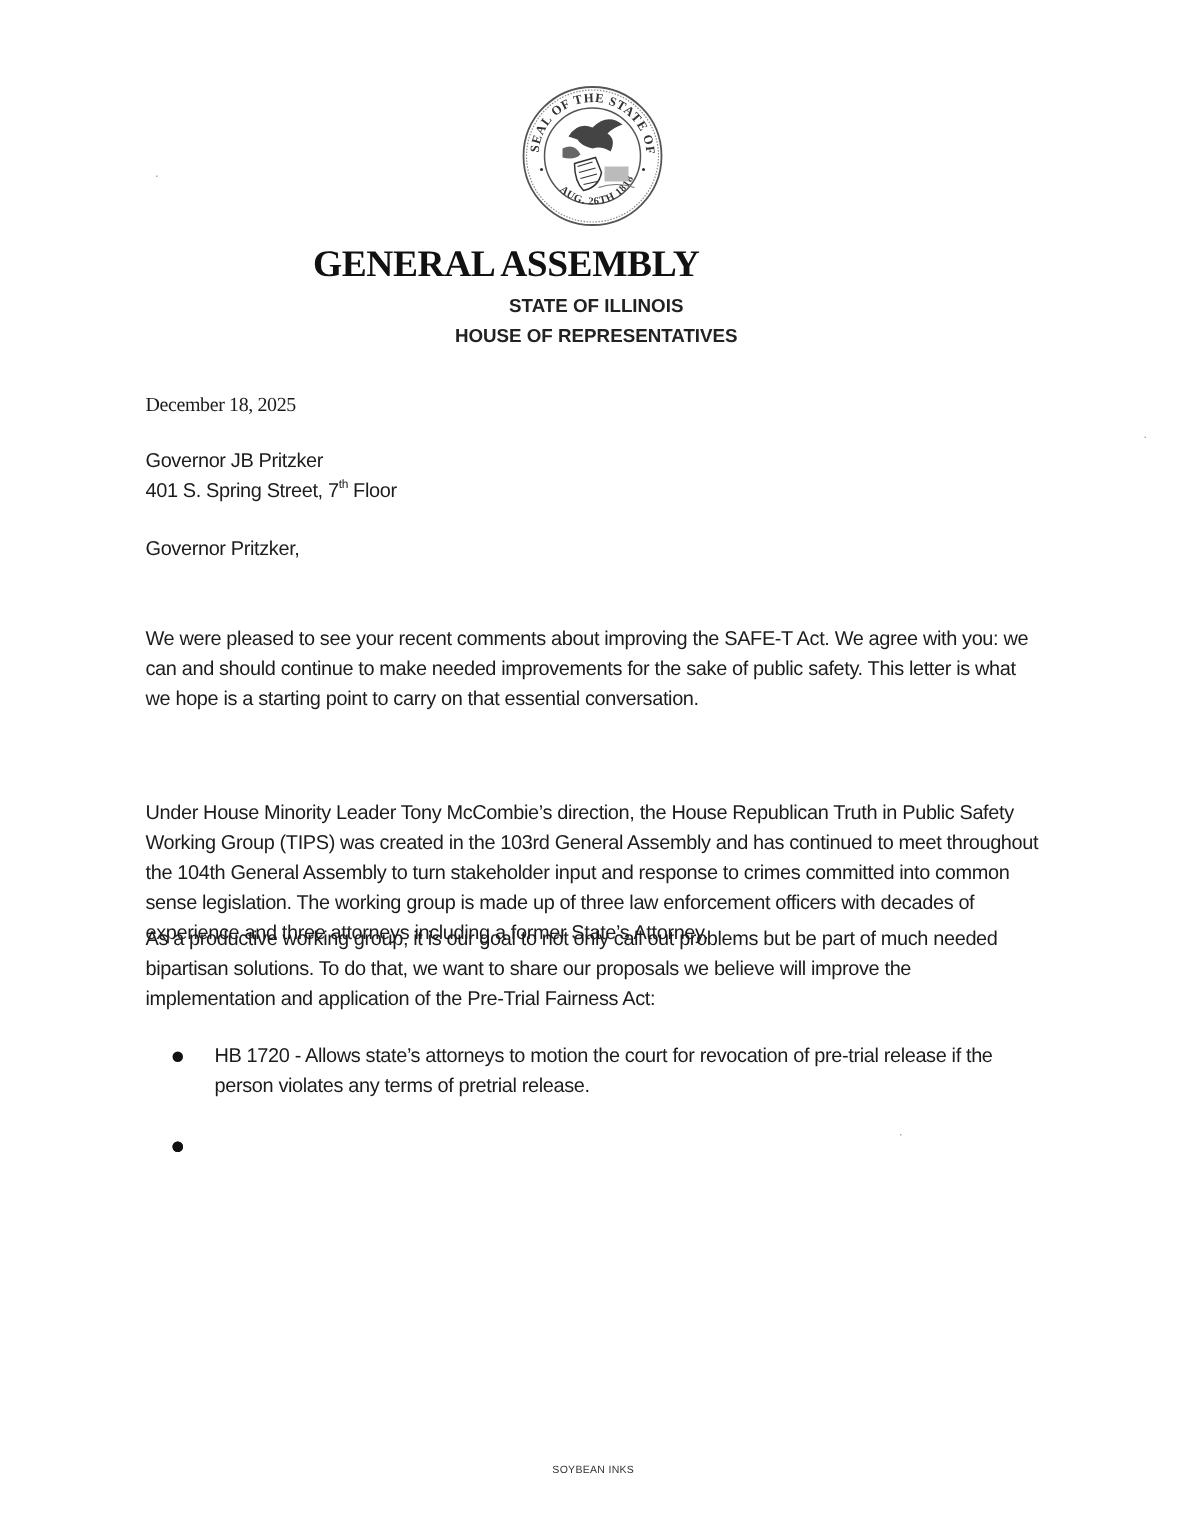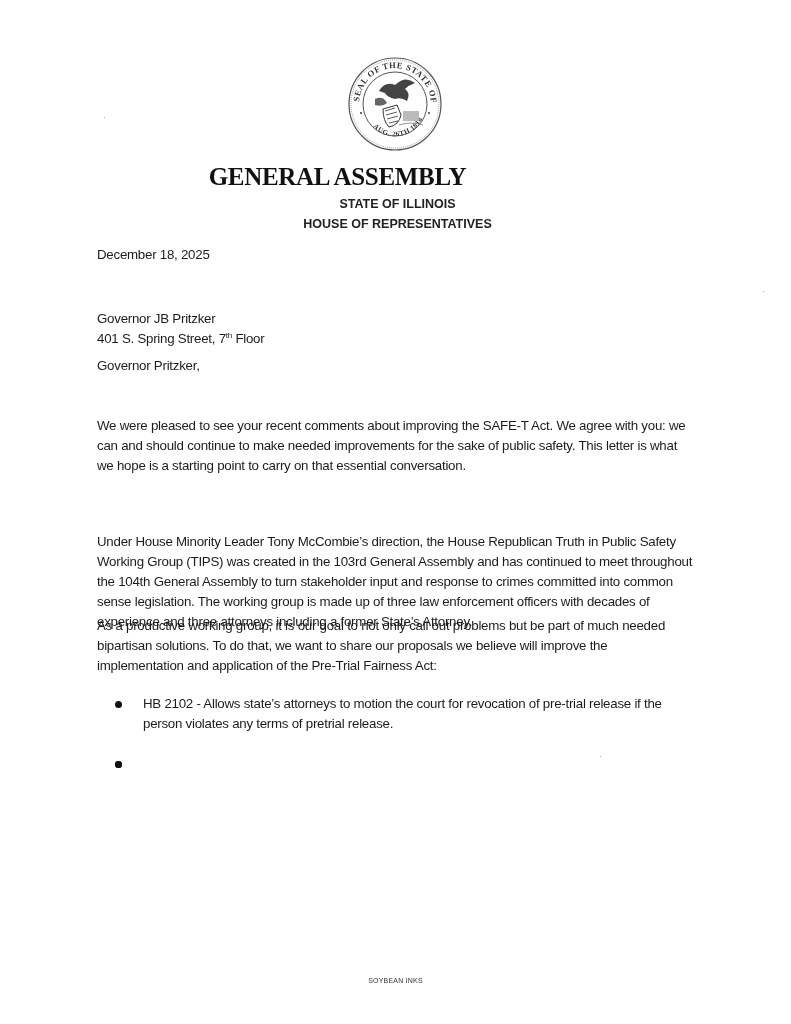--- a/index.html
+++ b/index.html
@@ -6,22 +6,22 @@
   body { width: 791px; height: 1024px; position: relative; overflow: hidden; color: #1a1a1a; }
   .seal { position: absolute; left: 339px; top: 55px; width: 112px; height: 98px; }
   .title { position: absolute; left: 0; width: 675px; text-align: center; top: 163px;
            font-family: "Liberation Serif", "DejaVu Serif", serif; font-weight: bold; font-size: 25px; letter-spacing: -0.3px; color: #111; }
   .sub { position: absolute; left: 0; width: 791px; text-align: center;
          font-family: "Liberation Sans", "DejaVu Sans", sans-serif; font-weight: bold; font-size: 12.5px; color: #222; }
   .sub1 { top: 197px; left: 2px; }
   .sub2 { top: 217px; left: 2px; }
   .body-text { font-family: "Liberation Sans", "DejaVu Sans", sans-serif; font-size: 13.3px; line-height: 20px; color: #1c1c1c; letter-spacing: -0.25px; }
   .blk { position: absolute; left: 97px; width: 600px; }
-  .date { top: 245px; }
-  .addr { top: 297px; margin-top: 12px; }
+  .date { top: 260px; font-family: Liberation Serif, serif; }
+  .addr { top: 297px; }
   .salutation { top: 356px; }
   .p1 { top: 416px; }
   .p2 { top: 496px; margin-top: 36px; }
   .p3 { top: 616px; }
   .bullets { position: absolute; left: 97px; top: 694px; width: 600px; margin: 0; padding: 0; list-style: none; }
   .bullets li { position: relative; padding-left: 46px; margin-bottom: 20px; }
   .bullets li .dot { position: absolute; left: 18px; top: 7px; width: 7px; height: 7px; border-radius: 50%; background: #111; }
   sup { font-size: 8px; line-height: 0; vertical-align: super; }
   .footer { position: absolute; left: 0; width: 791px; top: 977px; text-align: center;
             font-family: "Liberation Sans", "DejaVu Sans", sans-serif; font-size: 7px; color: #333; letter-spacing: 0.2px; }
@@ -72,18 +72,18 @@
   <div><span>401 S. Spring Street, 7</span><sup>th</sup><span> Floor</span></div>
 </div>
 
 <div class="blk body-text salutation">Governor Pritzker,</div>
 
 <div class="blk body-text p1">We were pleased to see your recent comments about improving the SAFE-T Act. We agree with you: we can and should continue to make needed improvements for the sake of public safety.  This letter is what we hope is a starting point to carry on that essential conversation.</div>
 <div class="blk body-text p2">Under House Minority Leader Tony McCombie’s direction, the House Republican Truth in Public Safety Working Group (TIPS) was created in the 103rd General Assembly and has continued to meet throughout the 104th General Assembly to turn stakeholder input and response to crimes committed into common sense legislation. The working group is made up of three law enforcement officers with decades of experience and three attorneys including a former State’s Attorney.</div>
 <div class="blk body-text p3">As a productive working group, it is our goal to not only call out problems but be part of much needed bipartisan solutions. To do that, we want to share our proposals we believe will improve the implementation and application of the Pre-Trial Fairness Act:</div>
 
 <ul class="bullets body-text">
-  <li><span class="dot"></span><span>HB 2102 - Allows state’s attorneys to motion the court for revocation of pre-trial release if the person violates any terms of pretrial release.</span></li>
+  <li><span class="dot"></span><span>HB 1720 - Allows state’s attorneys to motion the court for revocation of pre-trial release if the person violates any terms of pretrial release.</span></li>
   <li><span class="dot"></span></li>
   <li><span class="dot"></span></li>
 </ul>
 
 <div class="footer">SOYBEAN INKS</div>
 
 </body></html>

